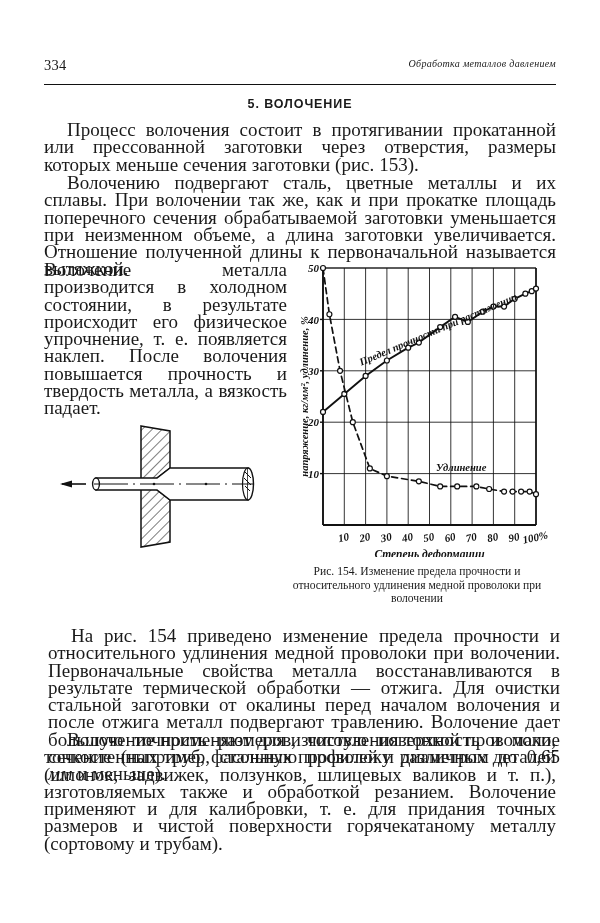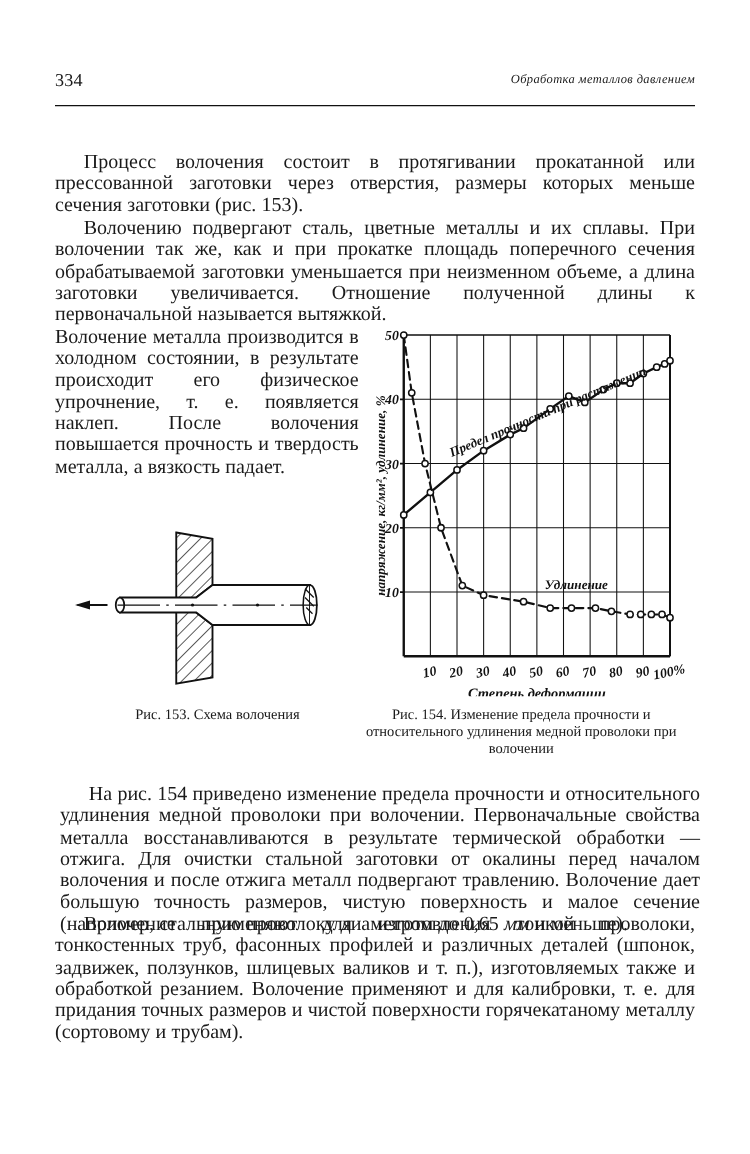--- a/index.html
+++ b/index.html
@@ -43,21 +43,21 @@
     text-align:center;
     font-family:"Liberation Sans", sans-serif;
     font-weight:bold;
     font-size:12.5px;
     letter-spacing:.9px;
   }
 
   
   .para{
     position:absolute;
-    font-size:16px;
+    font-size:19px;
     line-height:17.3px;
     text-align:justify;
     text-justify:inter-word;
     letter-spacing:0px;
     word-spacing:.2px;
     hyphens:none;
   }
   .para .ind{display:inline-block;width:23px;}
   .it{font-style:italic;}
 
@@ -93,20 +93,21 @@
 <body>
 
 <div class="page">
 
   <div class="runhead">
     <span class="folio">334</span>
     <span class="runtitle">Обработка металлов давлением</span>
   </div>
   <div class="rule"></div>
 
+  <div class="sect-head">5. ВОЛОЧЕНИЕ</div>
 
   <div class="para" id="p1"><span class="ind"></span><span>Процесс волочения состоит в протягивании прокатанной или прессованной заготовки через отверстия, размеры которых меньше сечения заготовки (рис. 153).</span></div>
 
   <div class="para" id="p2"><span class="ind"></span><span>Волочению подвергают сталь, цветные металлы и их сплавы. При волочении так же, как и при прокатке площадь поперечного сечения обрабатываемой заготовки уменьшается при неизменном объеме, а длина заготовки увеличивается. Отношение полученной длины к первоначальной называется вытяжкой.</span></div>
 
   <div class="para" id="p3"><span>Волочение металла производится в холодном состоянии, в результате происходит его физическое упрочнение, т. е. появляется наклеп. После волочения повышается прочность и твердость металла, а вязкость падает.</span></div>
 
   <div class="fig153">
     <svg width="232" height="150" viewBox="0 0 232 150">
       <defs>
@@ -245,20 +246,19 @@
         <g transform="translate(139.89,209.03) rotate(0)">
           <text x="0" y="0" font-family="&quot;Liberation Serif&quot;, serif" font-size="10.5" font-style="italic" font-weight="bold" fill="#111">Удлинение</text>
         </g>
         <text x="133.5" y="296" text-anchor="middle" font-family="&quot;Liberation Serif&quot;, serif" font-size="11.5" font-style="italic" font-weight="bold" fill="#111">Степень деформации</text>
         <g transform="translate(12,134.5) rotate(-90)">
           <text x="0" y="0" text-anchor="middle" font-family="&quot;Liberation Serif&quot;, serif" font-size="10.5" font-style="italic" font-weight="bold" fill="#111">напряжение, кг/мм², удлинение, %</text>
         </g>
       </svg>
   </div>
 
-  <div class="cap" id="cap153">Рис. 153. Схема волочения</div>
   <div class="cap" id="cap154">Рис. 154. Изменение предела прочности и относительного удлинения медной проволоки при волочении</div>
 
   <div class="para" id="p4"><span class="ind"></span><span>На рис. 154 приведено изменение предела прочности и относительного удлинения медной проволоки при волочении. Первоначальные свойства металла восстанавливаются в результате термической обработки — отжига. Для очистки стальной заготовки от окалины перед началом волочения и после отжига металл подвергают травлению. Волочение дает большую точность размеров, чистую поверхность и малое сечение (например, стальную проволоку диаметром до 0,65 </span><span class="it">мм</span><span> и меньше).</span></div>
 
   <div class="para" id="p5"><span class="ind"></span><span>Волочение применяют для изготовления тонкой проволоки, тонкостенных труб, фасонных профилей и различных деталей (шпонок, задвижек, ползунков, шлицевых валиков и т. п.), изготовляемых также и обработкой резанием. Волочение применяют и для калибровки, т. е. для придания точных размеров и чистой поверхности горячекатаному металлу (сортовому и трубам).</span></div>
 
 </div>
 
 </body></html>

